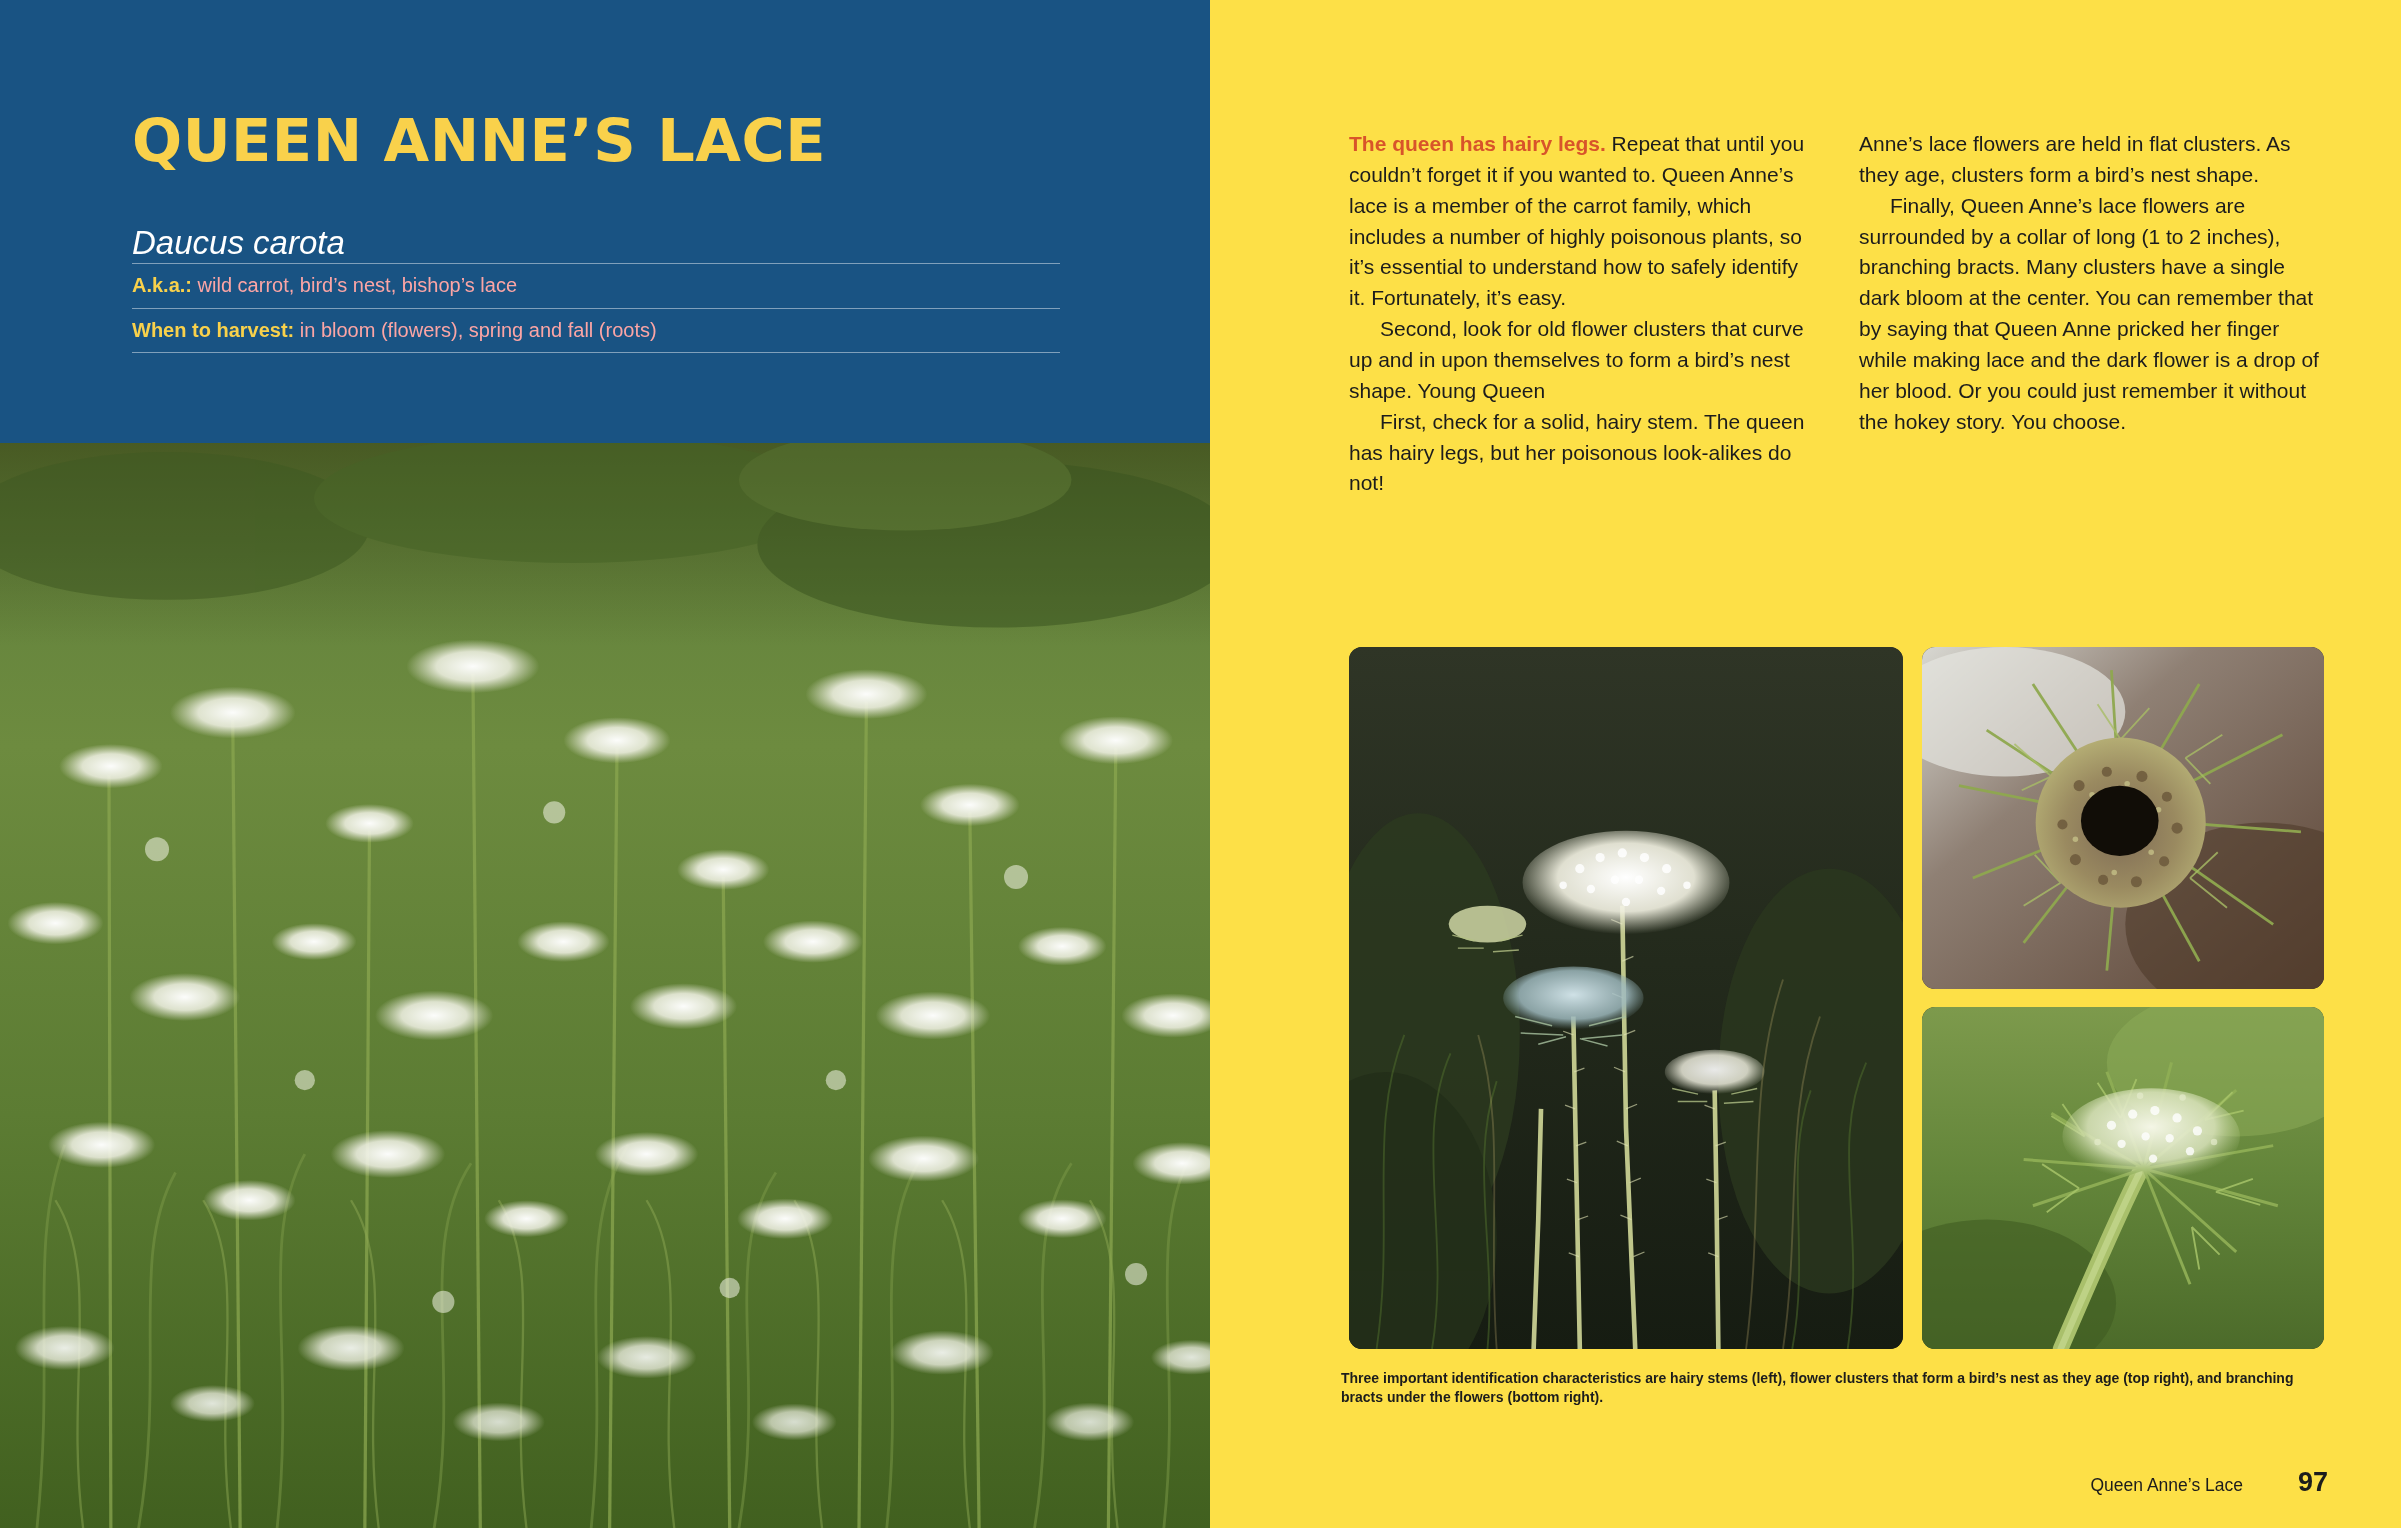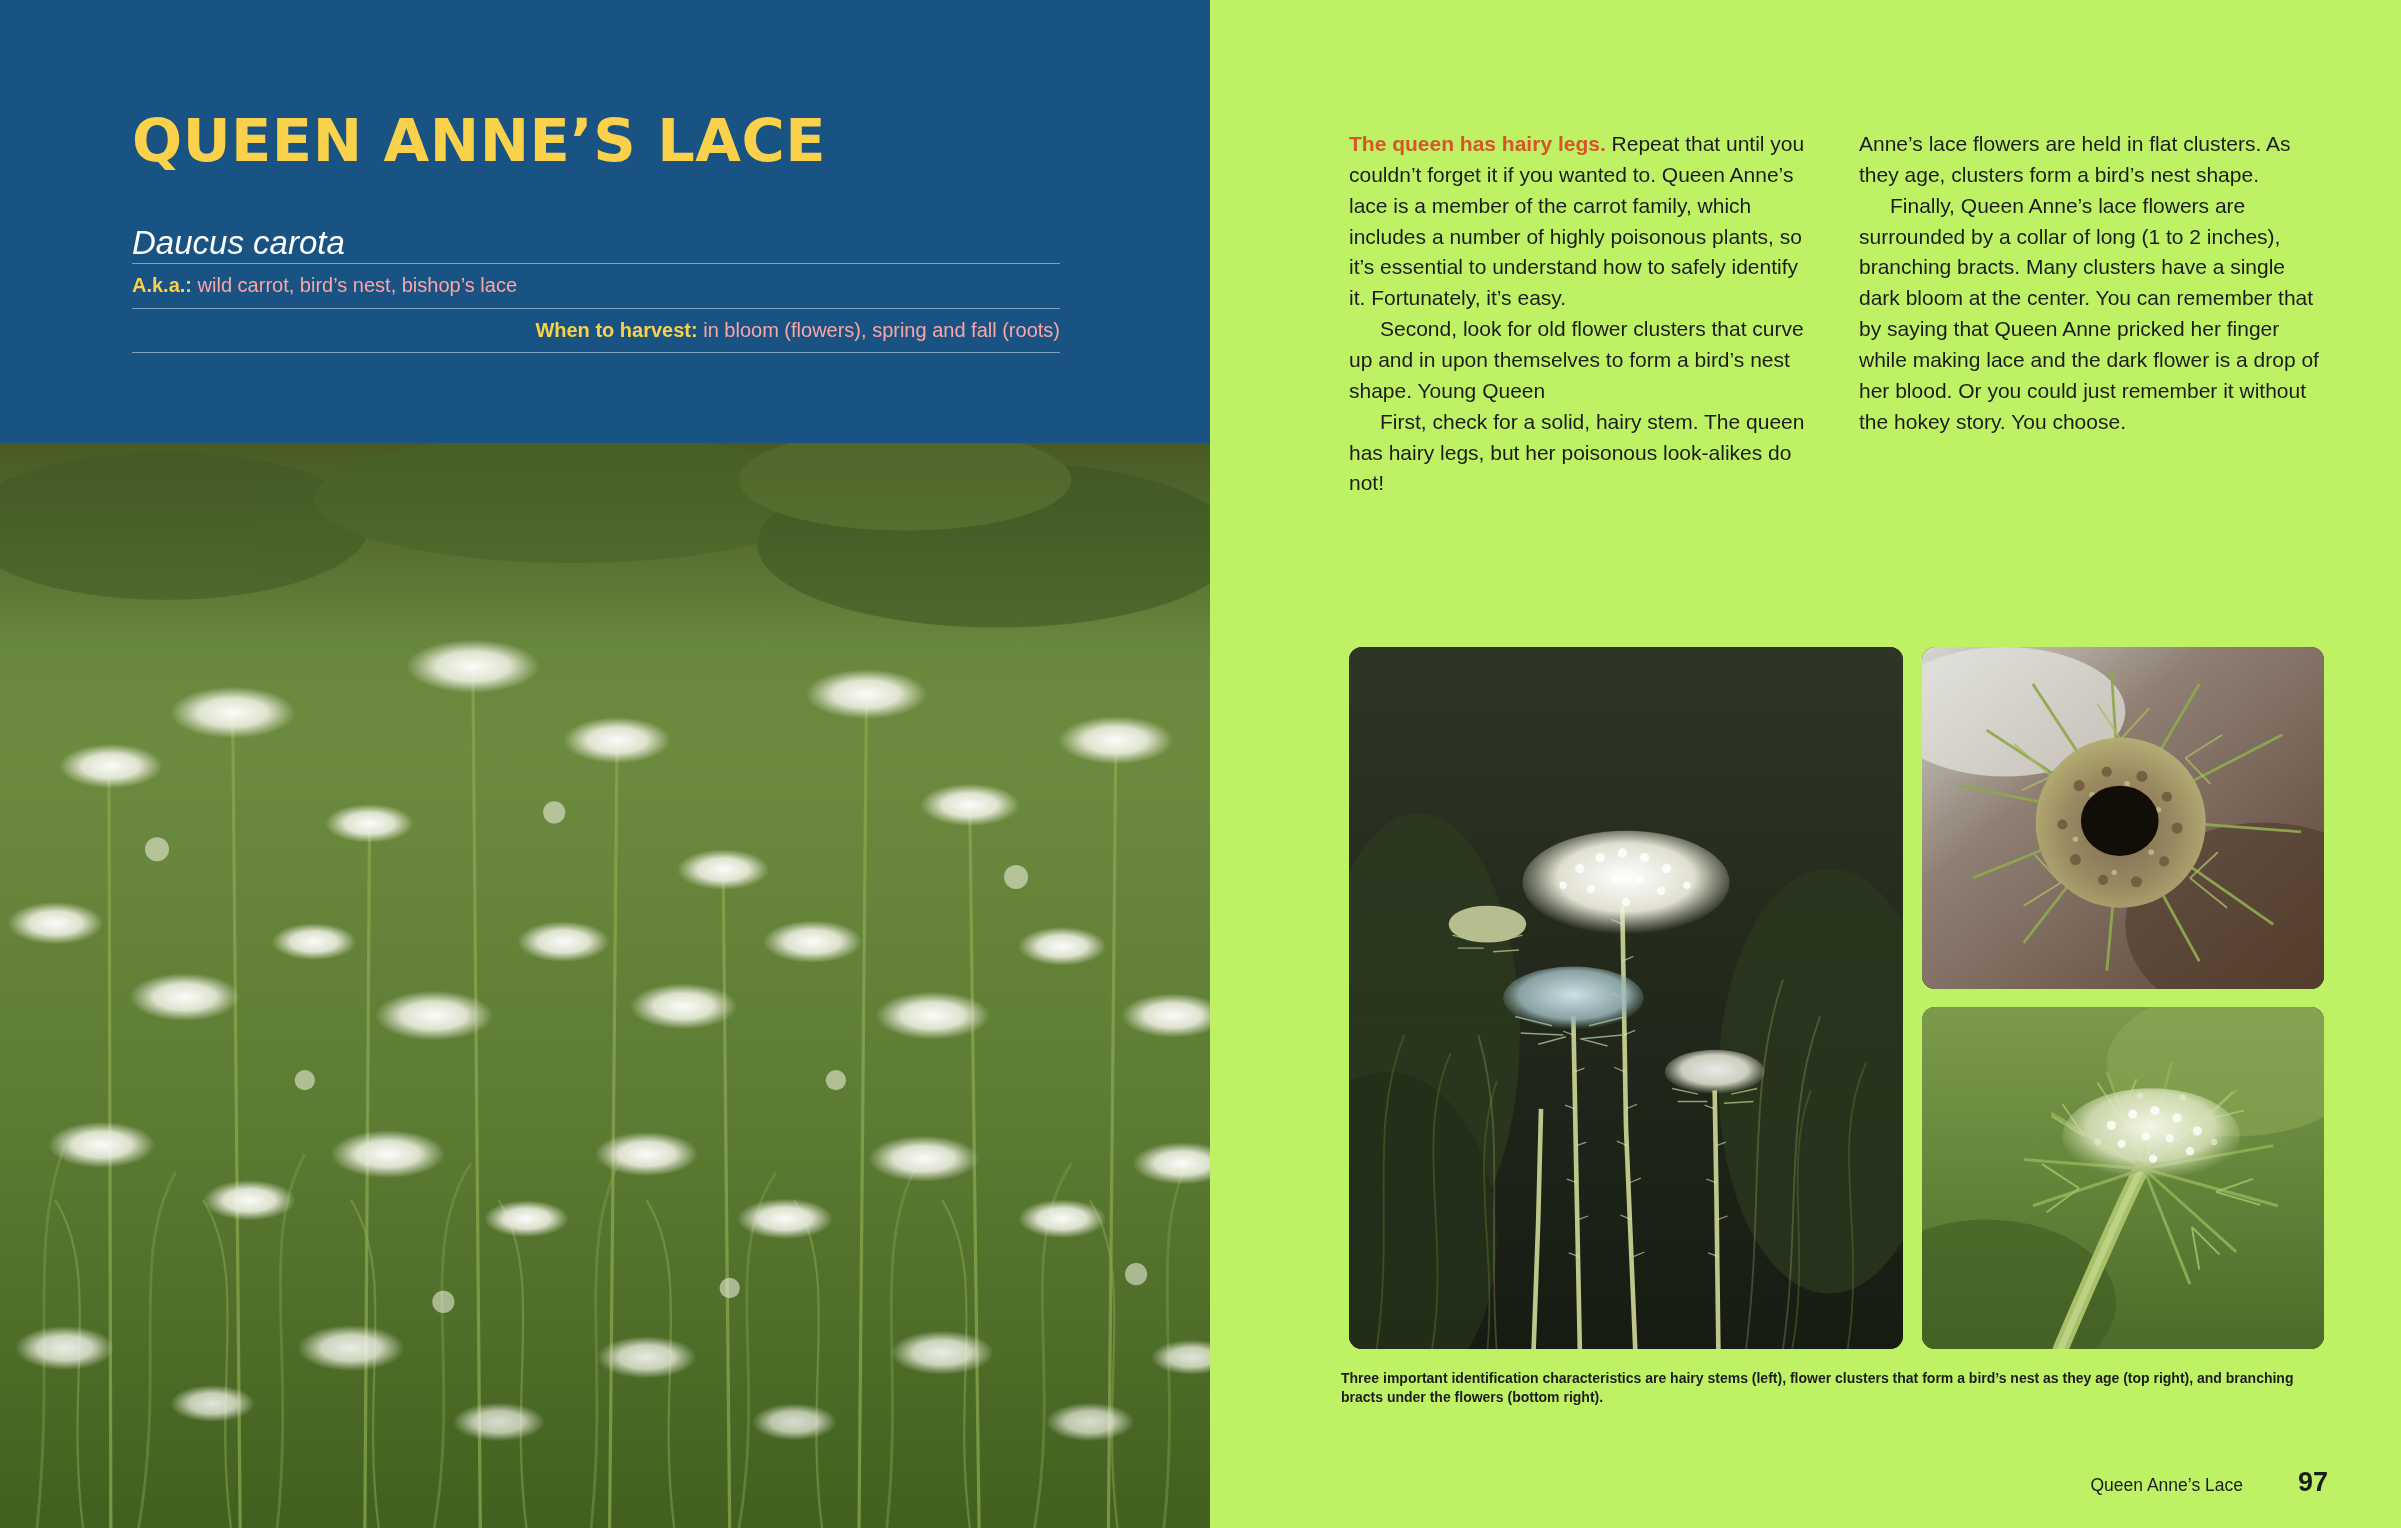--- a/index.html
+++ b/index.html
@@ -66,21 +66,20 @@
   }
   .fact-row {
     border-top: 0.9px solid rgba(255,255,255,0.45);
     padding: 8.3px 0 8.3px 0;
     font-size: 20px;
     color: #ffffff;
     line-height: 1.35;
   }
   .fact-row:last-child {
     border-bottom: 0.9px solid rgba(255,255,255,0.45);
-    text-align: right;
   }
   .fact-label {
     color: #f9d14b;
     font-weight: bold;
   }
   .fact-value {
     color: #fca5a5;
   }
 
   
@@ -93,21 +92,21 @@
     overflow: hidden;
     background: #4a6b2d;
   }
   .hero-photo svg { display: block; width: 100%; height: 100%; }
 
   
   .right-page {
     position: relative;
     flex: 1 1 auto;
     height: 1529px;
-    background: #bef264;
+    background: #fde047;
   }
   .columns {
     position: absolute;
     left: 139px;
     top: 129px;
     width: 974px;
     display: flex;
     gap: 48px;
   }
   .col {

